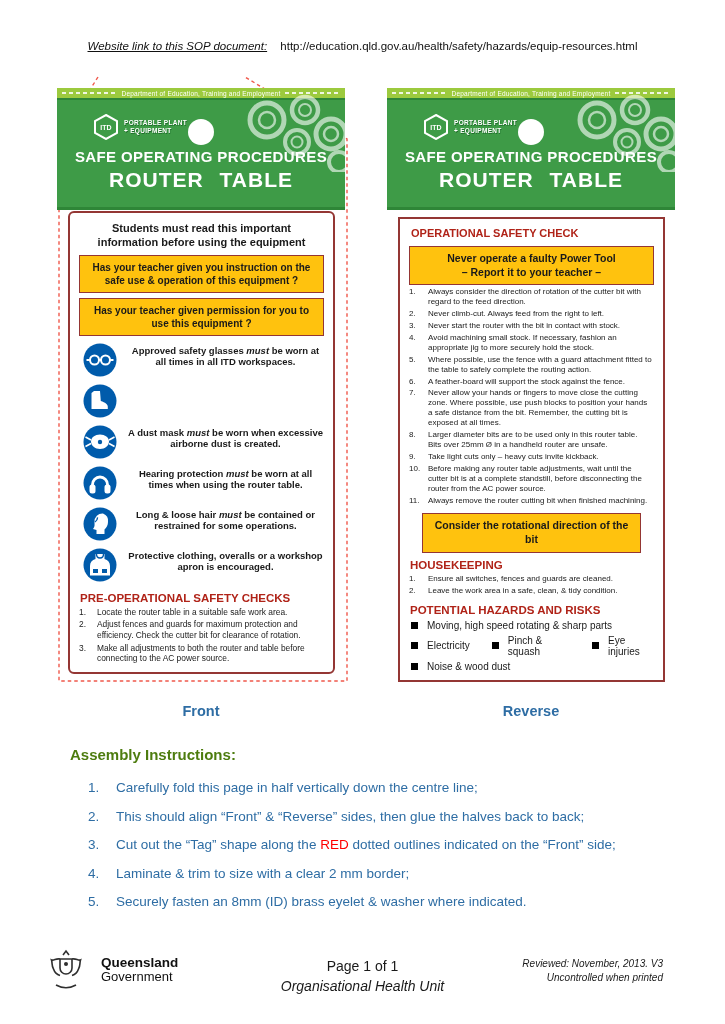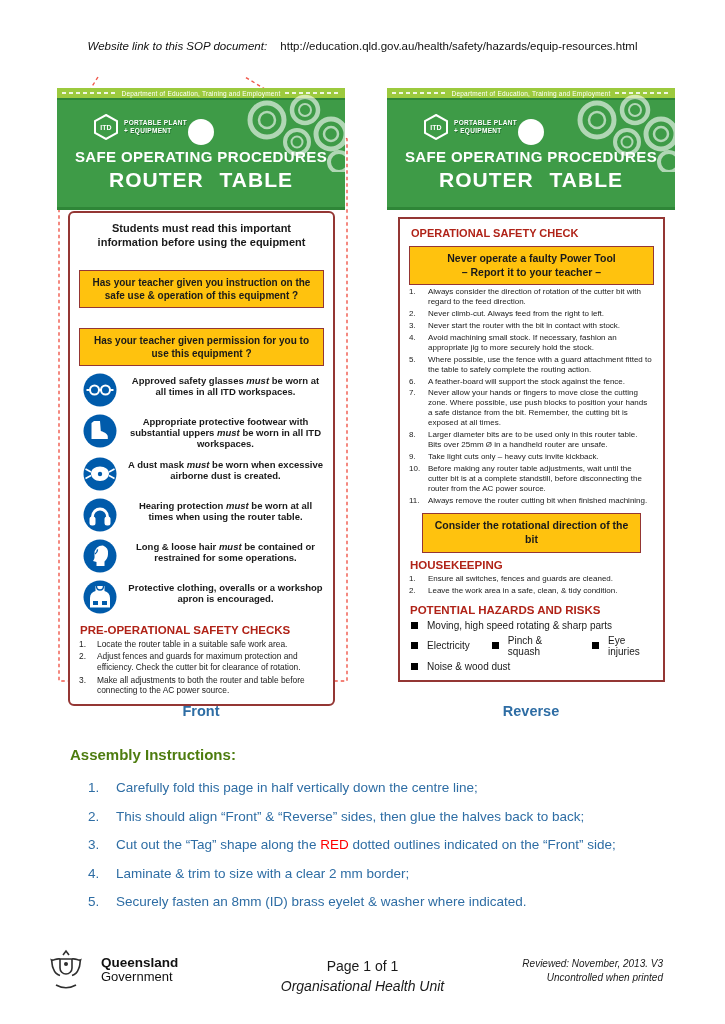--- a/index.html
+++ b/index.html
@@ -4,21 +4,21 @@
 <style>
   * { margin:0; padding:0; box-sizing:border-box; }
   html,body { background:#e8e8e8; }
   .page {
     position:relative; width:725px; height:1024px; background:#ffffff;
     font-family:"Liberation Sans", sans-serif; color:#1a1a1a; overflow:hidden;
     margin:0 auto;
   }
   
   .toplink { position:absolute; top:40px; left:0; width:100%; text-align:center; font-size:11.5px; color:#111; }
-  .toplink .lbl { font-style:italic; }
+  .toplink .lbl { font-style:italic;text-decoration:underline; }
   .toplink .url { margin-left:10px; }
 
   
   .cutlines { position:absolute; left:0; top:0; pointer-events:none; }
 
   
   .card-header { position:absolute; top:88px; width:288px; height:122px; background:#3e9b47; border-bottom:3px solid #2e8637; overflow:hidden; }
   .card-header.left { left:57px; }
   .card-header.right { left:387px; }
   .band { height:12px; background:#9cca3e; border-bottom:2px solid #2e8637; display:flex; align-items:center; gap:5px; padding:0 5px; }
@@ -30,21 +30,21 @@
   .eyelet { position:absolute; top:31px; left:131px; width:26px; height:26px; border-radius:50%; background:#fff; }
   .sop-subtitle { position:absolute; top:60px; width:100%; text-align:center; color:#fff; font-weight:bold; font-size:15px; letter-spacing:.4px; }
   .card-title { position:absolute; top:80px; width:100%; text-align:center; color:#fff; font-weight:bold; font-size:21px; letter-spacing:1px; word-spacing:9px; }
 
   
   .content-box { position:absolute; width:267px; background:#fff; border:2px solid #943634; padding:6px 9px 8px; }
   .front-box { left:68px; top:211px; min-height:452px;border-radius:6px; }
   .reverse-box { left:398px; top:217px; min-height:455px; }
 
   .intro { font-weight:bold; font-size:11px; text-align:center; line-height:1.3; margin:2px 8px 0; }
-  .qbox { background:#ffc20e; border:1.5px solid #943634; font-weight:bold; font-size:10px; text-align:center; line-height:1.3; padding:5px 8px; margin-top:20px; }
+  .qbox { background:#ffc20e; border:1.5px solid #943634; font-weight:bold; font-size:10px; text-align:center; line-height:1.3; padding:5px 8px; margin-top:5px; }
   .ppe-row { display:flex; gap:10px; margin-top:7px; align-items:flex-start; padding-left:4px; }
   .ppe-icon { flex:0 0 34px; }
   .ppe-text { font-weight:bold; font-size:9.5px; line-height:1.2; padding-top:2px;text-align:center; }
   .ppe-text .em { font-style:italic; }
   .section-heading { color:#b02318; font-weight:bold; font-size:11.5px; margin:10px 0 3px 1px; }
   .num-list { margin-top:2px; }
   .li { display:flex; font-size:8.4px; line-height:1.27; margin-top:2px; }
   .li .n { flex:0 0 18px; }
   .li .t { flex:1; padding-right:2px; }
 
@@ -174,21 +174,20 @@
         </g>
       </svg>
       <div class="ppe-text"><span>Approved safety glasses </span><span class="em">must</span><span> be worn at all times in all ITD workspaces.</span></div>
     </div>
 
     <div class="ppe-row">
       <svg class="ppe-icon" width="34" height="34" viewBox="0 0 34 34">
         <circle cx="17" cy="17" r="16.5" fill="#005bab"></circle>
         <path d="M11 7 h6 l.8 10 c4.5 1.5 7 3.2 7 5.8 V25 H8.5 V9 z" fill="#fff"></path>
       </svg>
-      <div class="ppe-text"><span>Appropriate protective footwear with substantial uppers </span><span class="em">must</span><span> be worn in all ITD workspaces.</span></div>
     </div>
 
     <div class="ppe-row">
       <svg class="ppe-icon" width="34" height="34" viewBox="0 0 34 34">
         <circle cx="17" cy="17" r="16.5" fill="#005bab"></circle>
         <path d="M8 16.5 c0 -4 4 -7 9 -7 s9 3 9 7 c0 4 -4 7.5 -9 7.5 s-9 -3.5 -9 -7.5 z" fill="#fff"></path>
         <path d="M8 15 L2.5 12 M8 18.5 L2.5 21.5 M26 15 L31.5 12 M26 18.5 L31.5 21.5" stroke="#fff" stroke-width="1.6"></path>
         <circle cx="17" cy="17" r="2.2" fill="#005bab"></circle>
       </svg>
       <div class="ppe-text"><span>A dust mask </span><span class="em">must</span><span> be worn when excessive airborne dust is created.</span></div>

